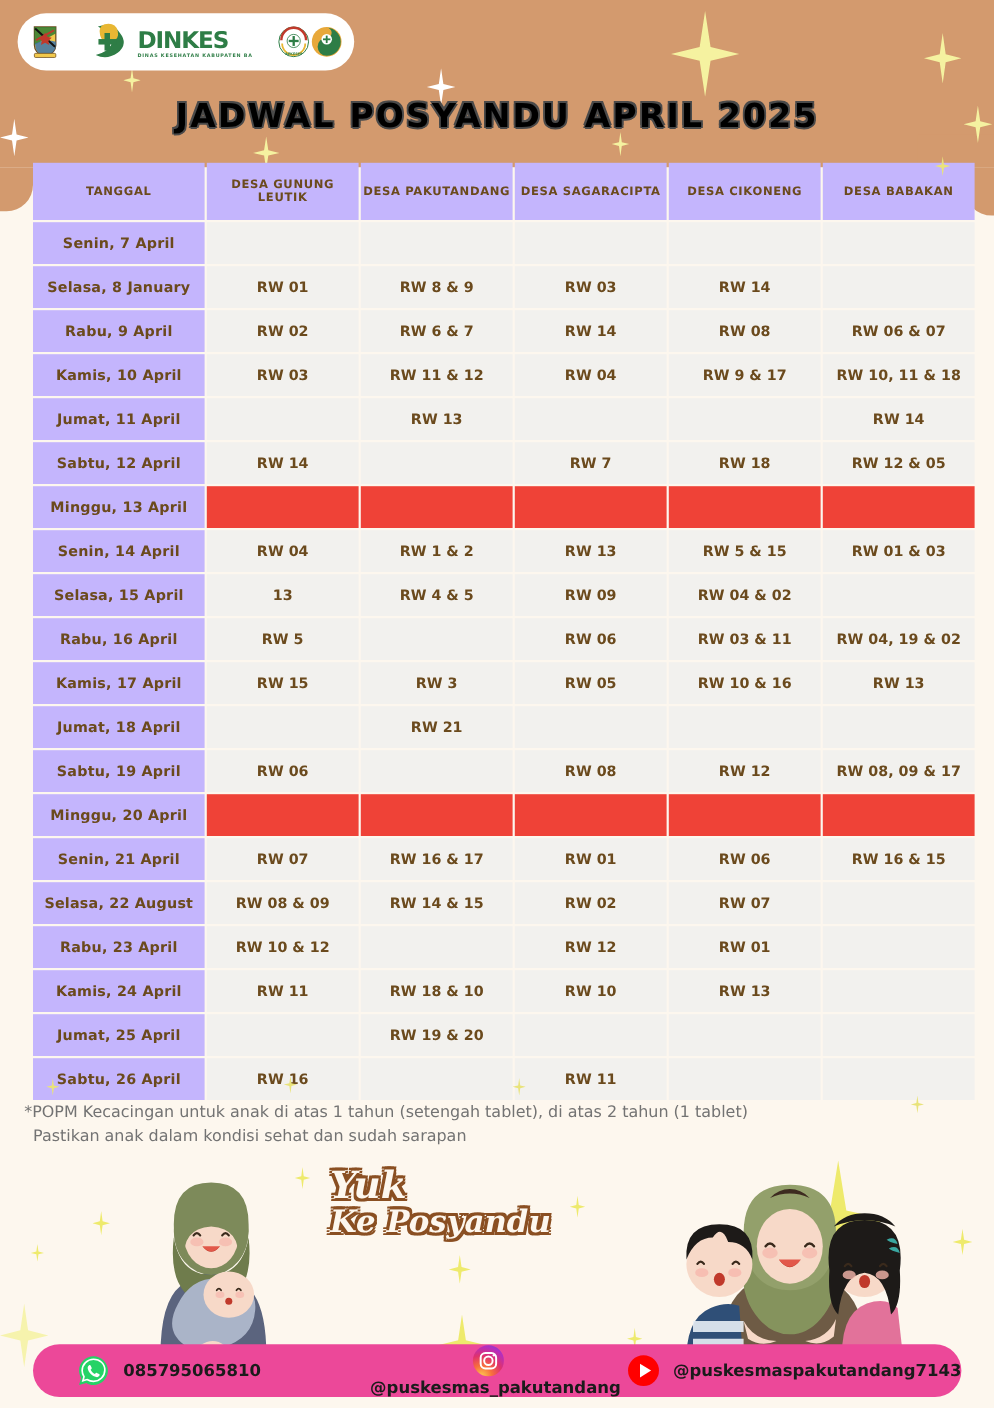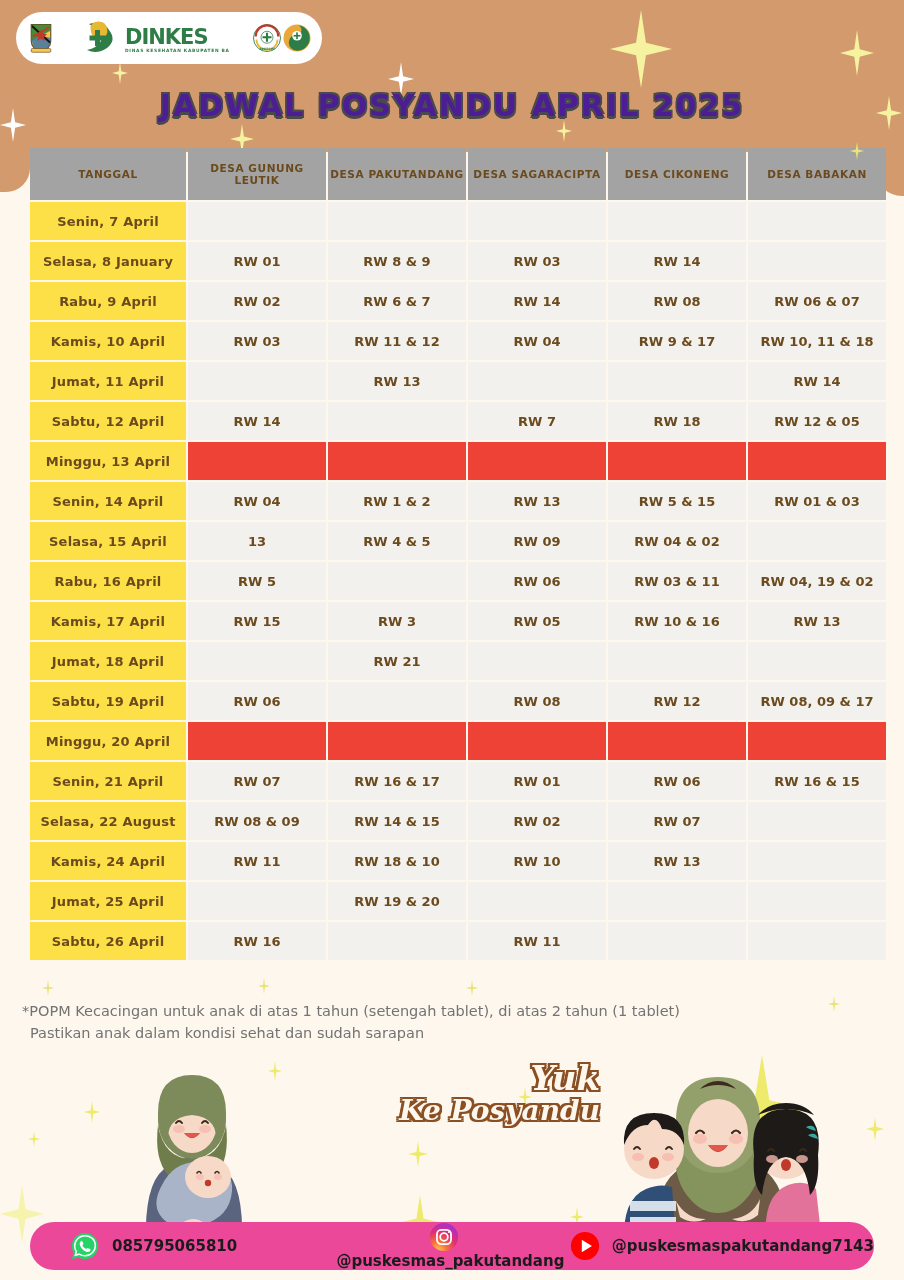--- a/index.html
+++ b/index.html
@@ -56,21 +56,21 @@
   .logo-item { display: flex; align-items: center; }
 
   
   .poster-title {
     position: absolute; left: 0; top: 88px; width: 904px;
     text-align: center;
     font-family: "DejaVu Sans", sans-serif;
     font-size: 30px;
     font-weight: bold;
     letter-spacing: 2px;
-    color: #4c1d95;
+    color: #000000;
     text-shadow:
       -1.6px -1.6px 0 #4a4a4a,  1.6px -1.6px 0 #4a4a4a,
       -1.6px  1.6px 0 #4a4a4a,  1.6px  1.6px 0 #4a4a4a,
        0 2.6px 0 #4a4a4a;
   }
 
   
   .spark {
     position: absolute;
     pointer-events: none;
@@ -92,27 +92,27 @@
   table.sched th, table.sched td {
     font-family: "DejaVu Sans", sans-serif;
     font-size: 11.5px;
     font-weight: bold;
     color: #6b4a1d;
     text-align: center;
     vertical-align: middle;
     padding: 0 2px;
   }
   table.sched th {
-    background: #a3a3a3;
+    background: #c4b5fd;
     height: 52px;
     font-size: 10.5px;
     letter-spacing: 0.6px;
   }
   table.sched td.date-cell {
-    background: #fde047;
+    background: #c4b5fd;
     height: 38px;
     font-size: 13px;
     letter-spacing: 0.2px;
   }
   table.sched td.val-cell {
     background: #f2f1ee;
     height: 38px;
     font-size: 13px;
   }
   table.sched td.val-cell.closed {
@@ -132,21 +132,21 @@
   }
   .footnote .l2 { padding-left: 8px; }
 
   
   .art-zone {
     position: absolute; left: 0; top: 1055px;
     width: 904px; height: 185px;
   }
   .slogan {
     position: absolute; left: 300px; top: 6px;
-    width: 300px; text-align: right;
+    width: 300px; text-align: left;
     font-family: "DejaVu Serif", serif;
     font-style: italic;
     font-weight: bold;
     color: #fdf7ee;
     line-height: 1.0;
     text-shadow:
       -2.4px -2.4px 0 #8a4f22,  2.4px -2.4px 0 #8a4f22,
       -2.4px  2.4px 0 #8a4f22,  2.4px  2.4px 0 #8a4f22,
       -2.4px 0 0 #8a4f22, 2.4px 0 0 #8a4f22,
        0 -2.4px 0 #8a4f22, 0 2.4px 0 #8a4f22;
@@ -383,20 +383,28 @@
           </tr>
           <tr>
             <td class="date-cell">Selasa, 22 August</td>
             <td class="val-cell">RW 08 &amp; 09</td>
             <td class="val-cell">RW 14 &amp; 15</td>
             <td class="val-cell">RW 02</td>
             <td class="val-cell">RW 07</td>
             <td class="val-cell"></td>
           </tr>
           <tr>
+            <td class="date-cell">Rabu, 23 April</td>
+            <td class="val-cell">RW 10 &amp; 12</td>
+            <td class="val-cell"></td>
+            <td class="val-cell">RW 12</td>
+            <td class="val-cell">RW 01</td>
+            <td class="val-cell"></td>
+          </tr>
+          <tr>
             <td class="date-cell">Kamis, 24 April</td>
             <td class="val-cell">RW 11</td>
             <td class="val-cell">RW 18 &amp; 10</td>
             <td class="val-cell">RW 10</td>
             <td class="val-cell">RW 13</td>
             <td class="val-cell"></td>
           </tr>
           <tr>
             <td class="date-cell">Jumat, 25 April</td>
             <td class="val-cell"></td>

